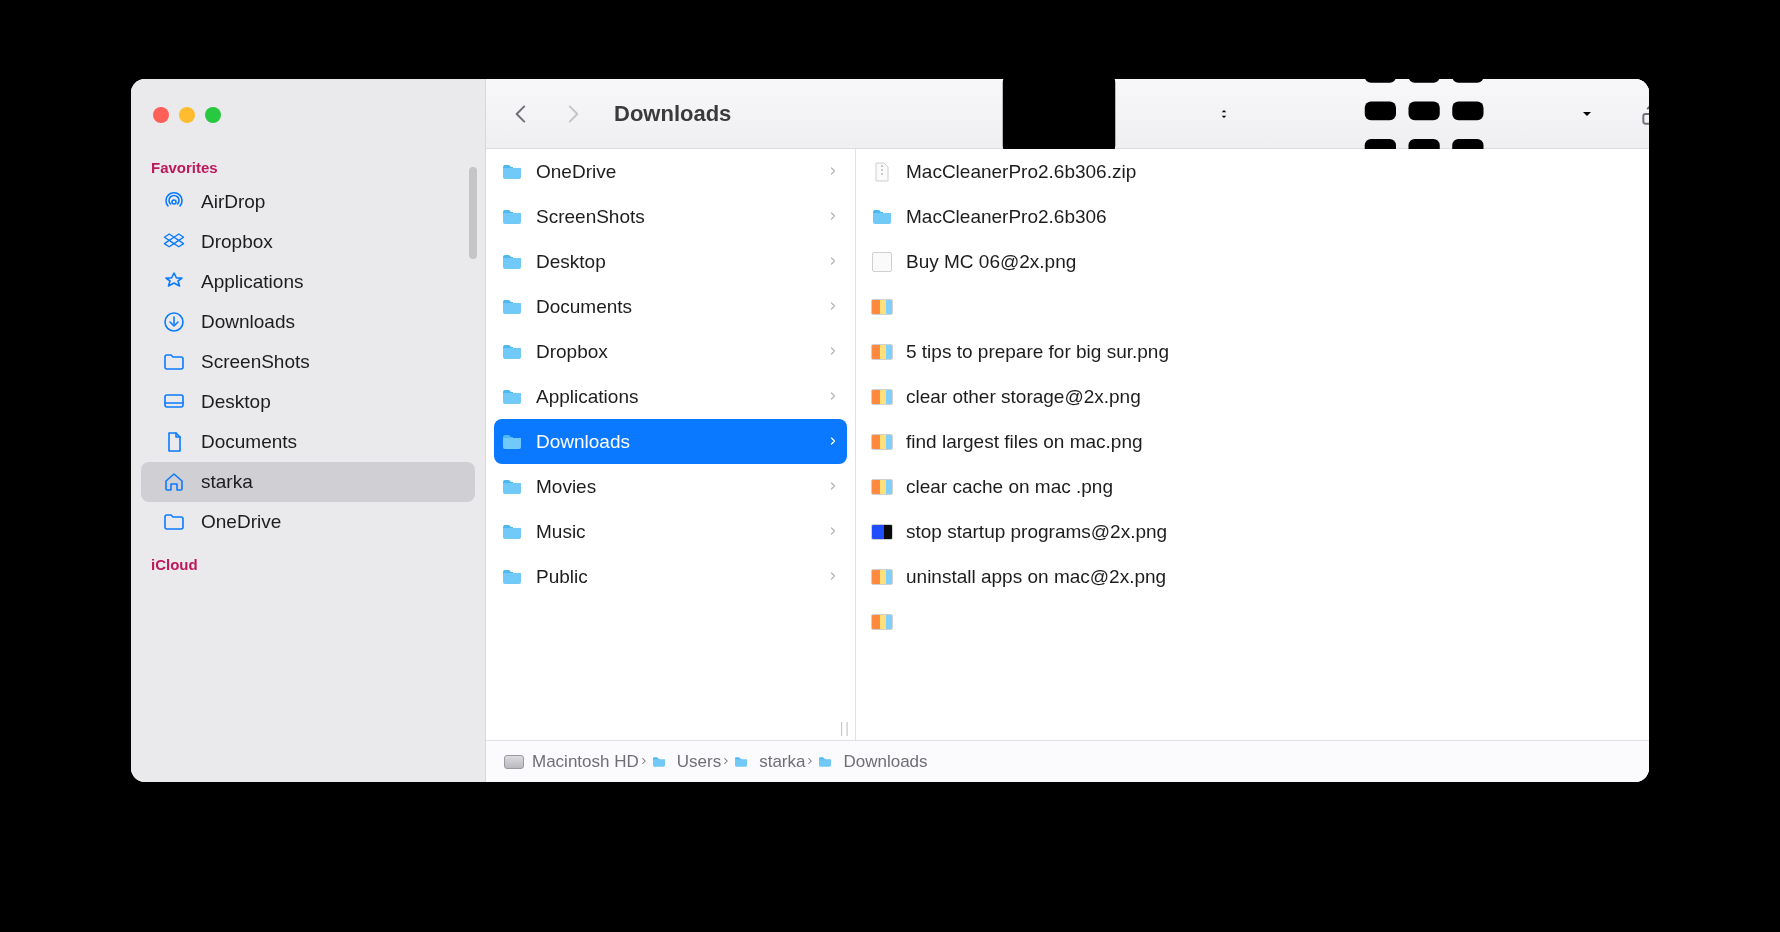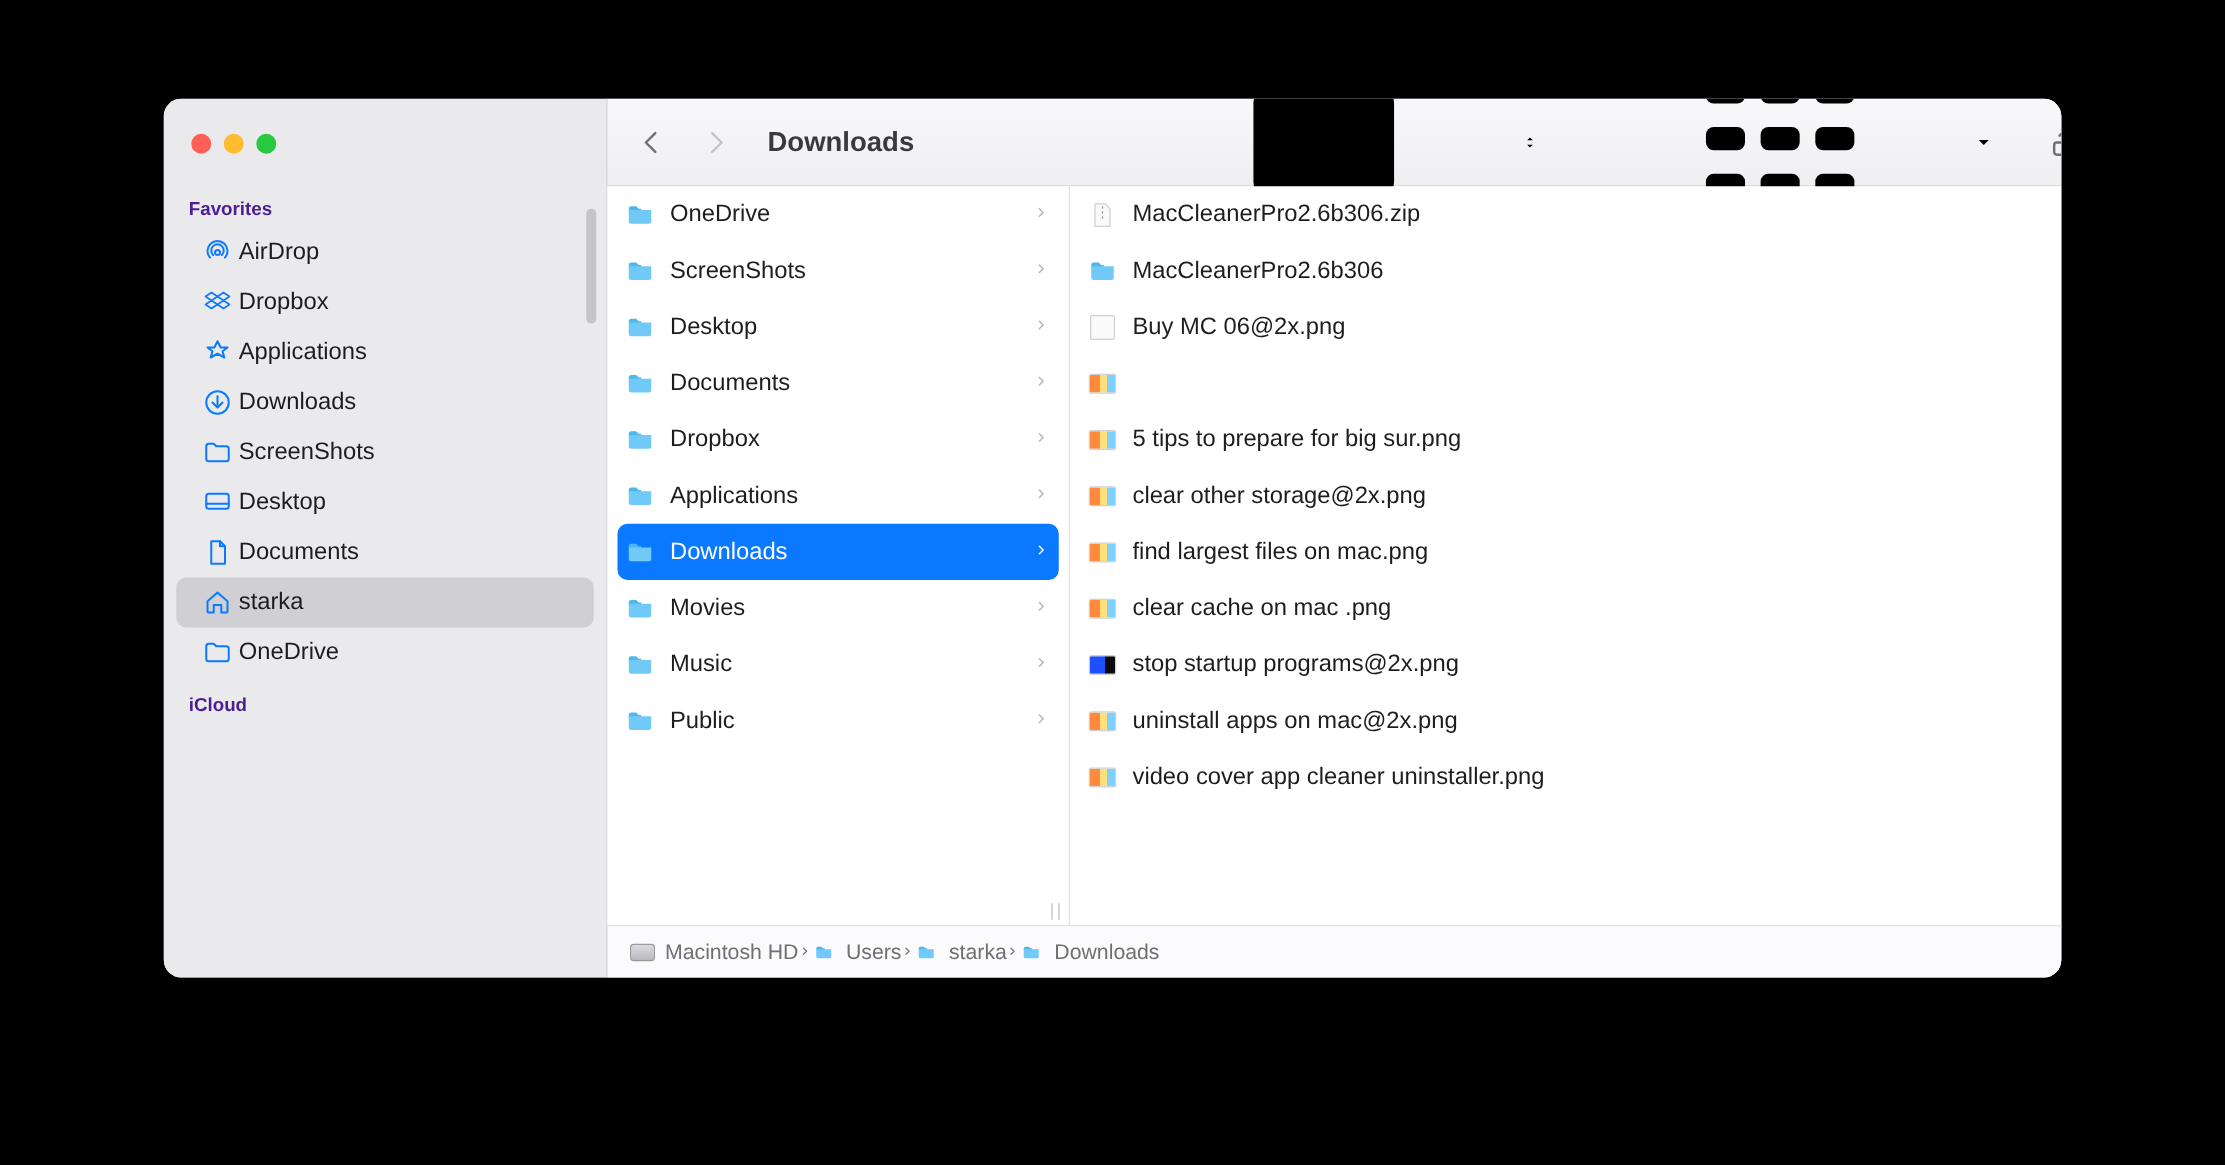--- a/index.html
+++ b/index.html
@@ -38,26 +38,26 @@
     width: 8px; height: 92px;
     background: #c5c5c8;
     border-radius: 4px;
   }
   .traffic { display: flex; gap: 10px; padding: 4px 0 22px 22px; }
   .dot { width: 16px; height: 16px; border-radius: 50%; }
   .dot.r{background:#ff5f57;} .dot.y{background:#febc2e;} .dot.g{background:#28c840;}
 
   .section-label {
     font-size: 15px; font-weight: 600;
-    color: #4c1d95;
+    color: #be185d;
     padding: 14px 20px 6px 20px;
   }
 
   .side-item {
-    display: flex; align-items: center; gap: 4px;
+    display: flex; align-items: center; gap: 14px;
     padding: 7px 20px 7px 20px;
     margin: 0 10px;
     border-radius: 8px;
     font-size: 19px;
     cursor: default;
   }
   .side-item.selected { background: #d0d0d4; }
   .side-icon {
     width: 26px; height: 26px;
     flex: 0 0 26px;
@@ -567,21 +567,20 @@
           <div class="row">
             <span class="ficon">
               <span class="png-thumb"></span>
             </span>
             <span class="name">uninstall apps on mac@2x.png</span>
           </div>
           <div class="row">
             <span class="ficon">
               <span class="png-thumb"></span>
             </span>
-            <span class="name">video cover app cleaner uninstaller.png</span>
           </div>
         </div>
       </div>
 
     <div class="pathbar" id="pathbar">
         <span class="crumb">
           <span class="hd-icon"></span>
           <span>Macintosh HD</span>
         </span>
         <span class="sep"><svg width="10" height="12" viewBox="0 0 24 24" fill="none" stroke="currentColor" stroke-width="2.5" stroke-linecap="round" stroke-linejoin="round">

